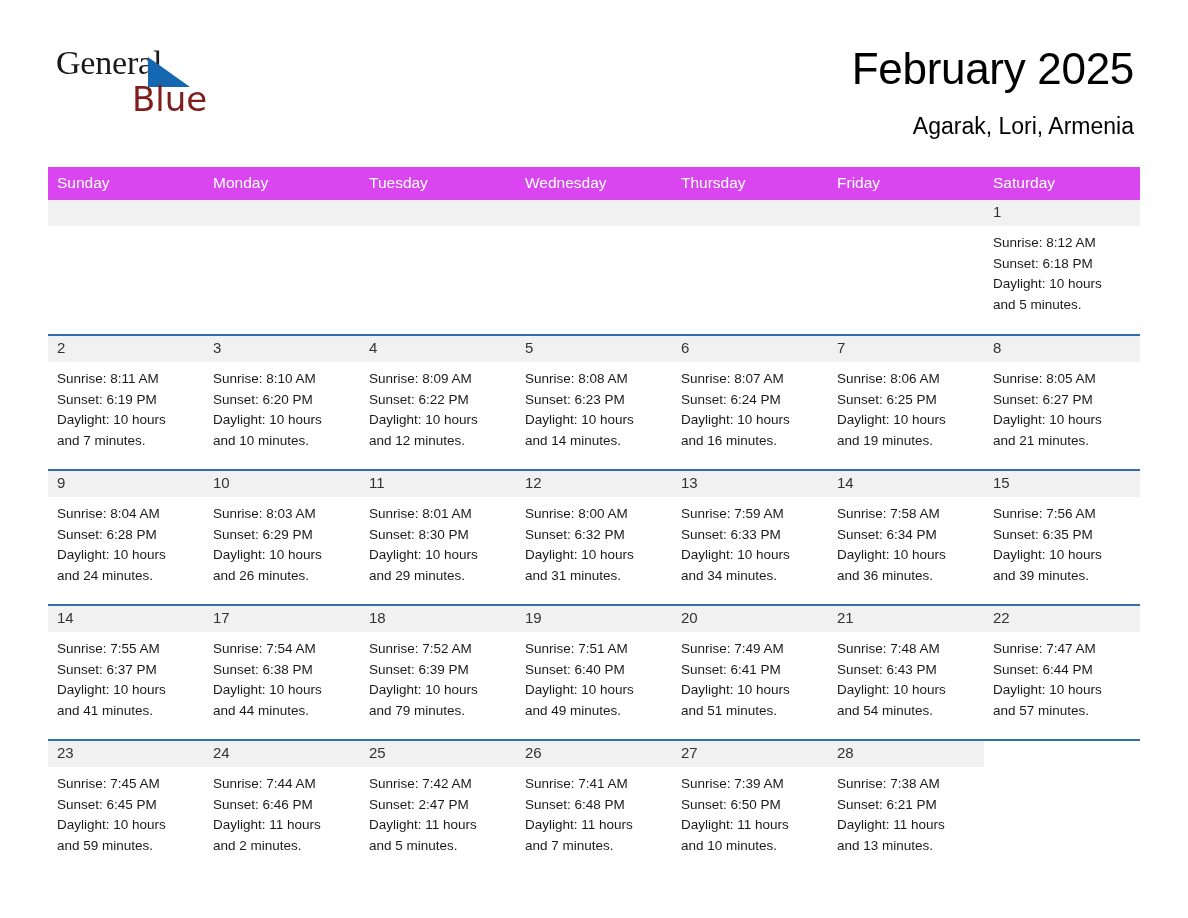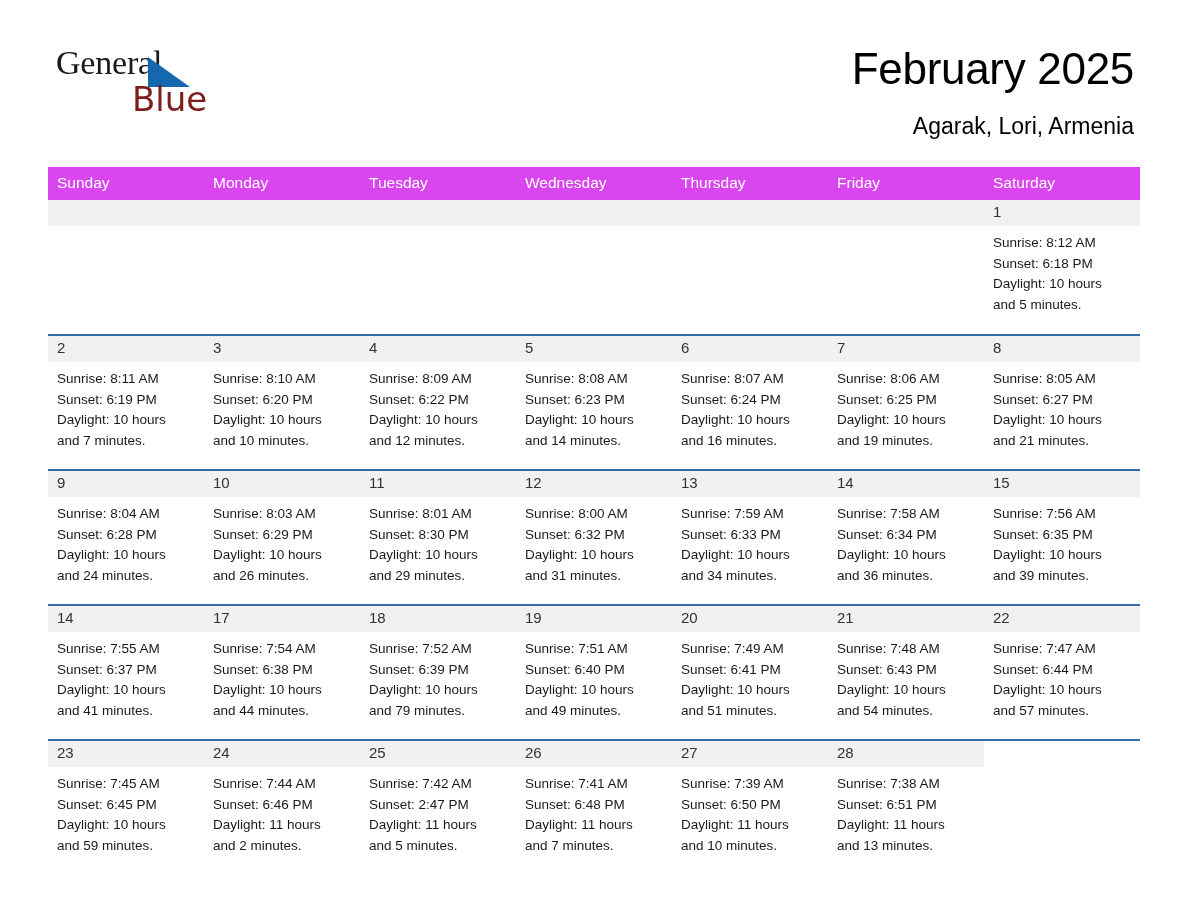--- a/index.html
+++ b/index.html
@@ -422,21 +422,21 @@
               <div>Sunrise: 7:39 AM</div>
               <div>Sunset: 6:50 PM</div>
               <div>Daylight: 11 hours</div>
               <div>and 10 minutes.</div>
             </div>
           </td>
           <td class="">
             <div class="daynum-band">28</div>
             <div class="cell-body">
               <div>Sunrise: 7:38 AM</div>
-              <div>Sunset: 6:51 PM</div>
+              <div>Sunset: 6:21 PM</div>
               <div>Daylight: 11 hours</div>
               <div>and 13 minutes.</div>
             </div>
           </td>
           <td class="blank">
             <div class="daynum-band"></div>
           </td>
         </tr>
       </tbody>
   </table>

